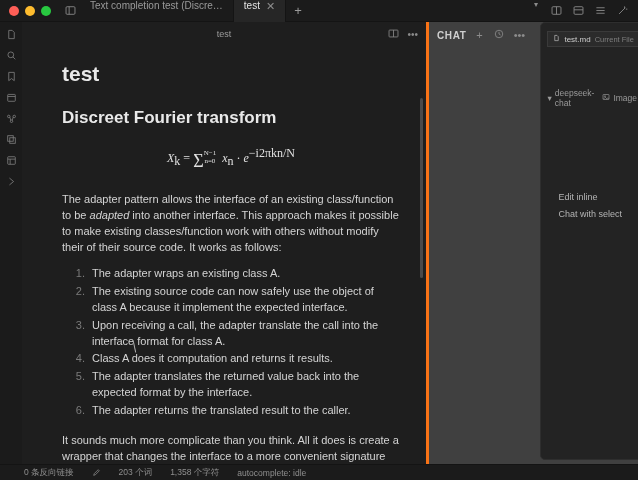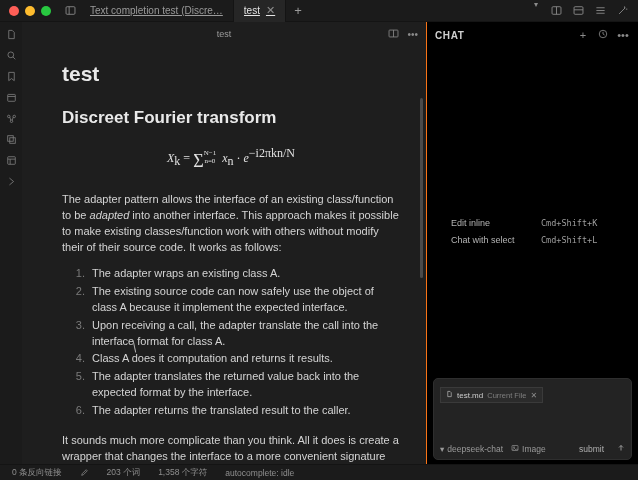--- a/index.html
+++ b/index.html
@@ -19,23 +19,23 @@
   }
   .traffic { display: flex; gap: 6px; padding: 0 9px; align-items: center; }
   .dot { width: 10px; height: 10px; border-radius: 50%; }
   .dot.red { background: #ff5f57; }
   .dot.yellow { background: #febc2e; }
   .dot.green { background: #28c840; }
   .tb-icon { width: 20px; height: 18px; display: flex; align-items: center; justify-content: center;
     color: #8a8a8a; font-size: 11px; }
   .tabs { display: flex; align-items: stretch; height: 22px; flex: 1; min-width: 0; }
   .tab {
-    display: flex; align-items: center; gap: 6px; padding: 0 10px;
+    display: flex; gap: 6px; padding: 0 10px;
     font-size: 10px; color: #9a9a9a; height: 22px; max-width: 160px;
-    border-right: 1px solid #141414; overflow: hidden; white-space: nowrap; text-decoration: underline;
+    border-right: 1px solid #141414; overflow: hidden; white-space: nowrap;
   }
   .tab.active { background: #262626; color: #e4e4e4; }
   .tab .label { overflow: hidden; text-overflow: ellipsis; }
   .tab .close { font-size: 11px; color: #8d8d8d; }
   .tab-new { display: flex; align-items: center; padding: 0 8px; font-size: 13px; color: #9a9a9a; }
   .tb-right { display: flex; align-items: center; gap: 2px; padding-right: 6px; }
   .tb-spacer { flex: 1; }
   .caret { font-size: 8px; color: #8a8a8a; padding: 0 8px; }
 
   
@@ -70,22 +70,22 @@
   p.para em { font-style: italic; }
   ol.steps { margin: 6px 0 14px 26px; font-size: 11px; line-height: 1.45; color: #d4d4d4; }
   ol.steps li { margin-bottom: 2px; padding-left: 4px; }
   ol.steps li::marker { color: #7b7b7b; }
   .cursor-mark { position: absolute; left: 112px; top: 297px; width: 7px; height: 11px;
     border-left: 1px solid #cfcfcf; transform: rotate(-12deg); opacity: .85; }
   .scrollthumb { position: absolute; right: 3px; top: 54px; width: 3px; height: 180px;
     background: #4a4a4a; border-radius: 2px; }
 
   
-  .chat { width: 212px; flex: 0 0 212px; background: #000000; border-left: 1px solid #f97316;
-    display: flex; flex-direction: column; }
+  .chat { width: 212px; flex: 0 0 212px; background: #404040; border-left: 3px solid #f97316;
+    display: flex; flex-direction: row; }
   .chat-header { height: 26px; display: flex; align-items: center; padding: 0 8px; gap: 6px; flex: 0 0 26px; }
   .chat-title { font-size: 10px; font-weight: bold; letter-spacing: .6px; color: #cfcfcf; flex: 1; }
   .chat-header .cic { font-size: 11px; color: #8c8c8c; width: 14px; text-align: center; }
   .chat-body { flex: 1; position: relative; }
   .shortcuts { position: absolute; left: 24px; top: 170px; font-size: 9px; color: #b4b4b4; }
   .srow { display: flex; margin-bottom: 7px; align-items: center; }
   .slabel { width: 90px; }
   .skey { font-family: "DejaVu Sans Mono", monospace; font-size: 8.5px; color: #9d9d9d; }
   .chat-input-wrap { background: #232323; border: 1px solid #2e2e2e; border-radius: 5px;
     margin: 0 6px 4px 6px; }
@@ -97,21 +97,21 @@
   .chat-textarea { min-height: 34px; padding: 2px 8px 6px 8px; font-size: 9px; color: #6e6e6e; }
   .chat-toolbar { display: flex; align-items: center; gap: 8px; padding: 4px 6px 5px 6px;
     font-size: 8.5px; color: #9a9a9a; }
   .model-pill { display: inline-flex; align-items: center; gap: 3px; }
   .chat-toolbar .grow { flex: 1; }
   .send-btn { display: inline-flex; align-items: flex-start; gap: 13px; color: #aeaeae; }
 
   
   .statusbar {
     height: 16px; flex: 0 0 16px; background: #1b1b1b; border-top: 1px solid #141414;
-    display: flex; align-items: center; font-size: 8.5px; color: #8f8f8f; padding: 0 12px; gap: 18px;
+    display: flex; align-items: center; font-size: 8.5px; color: #8f8f8f; padding: 0 24px; gap: 18px;
   }
   .statusbar .grow { flex: 1; }
   .sb-item { display: inline-flex; align-items: center; gap: 4px; }
 </style>
 </head>
 <body>
 
 <div class="app">
 
   <div class="titlebar">

